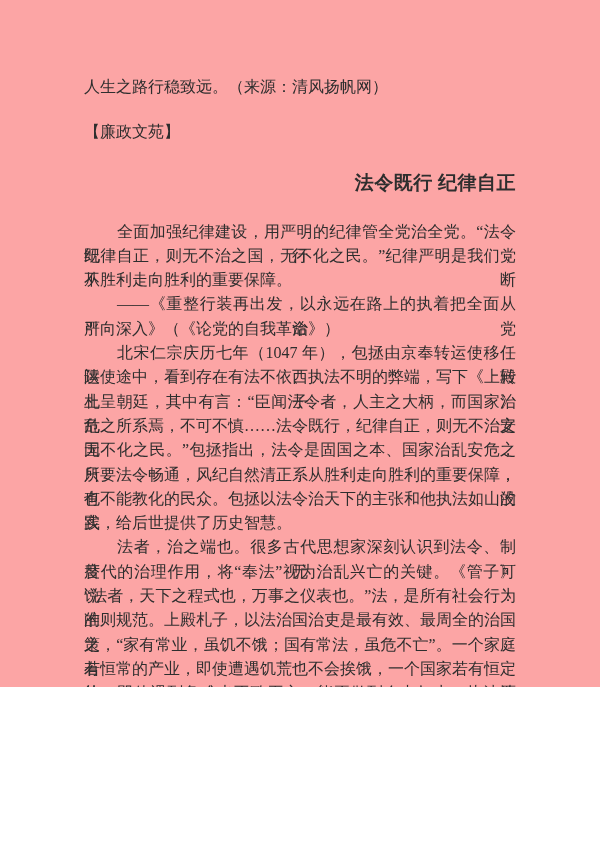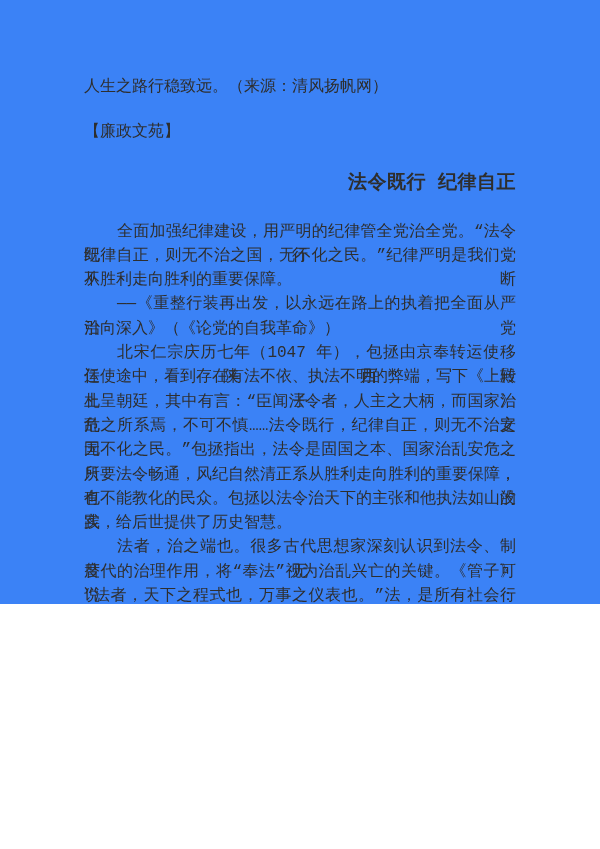--- a/index.html
+++ b/index.html
@@ -3,24 +3,24 @@
 <meta charset="utf-8">
 <style>
   html, body {
     margin: 0;
     padding: 0;
     background: #ffffff;
   }
   .page {
     position: relative;
     width: 600px;
-    height: 604px;
-    background: #3b82f6;
+    height: 687px;
+    background: #fca5a5;
     overflow: hidden;
-    font-family: Liberation Mono, monospace;
+    font-family: Liberation Serif, serif;
     color: #2e2e2e;
   }
   .content {
     position: absolute;
     left: 84px;
     top: 75px;
     width: 432px;
   }
   .line {
     height: 24.3px;

